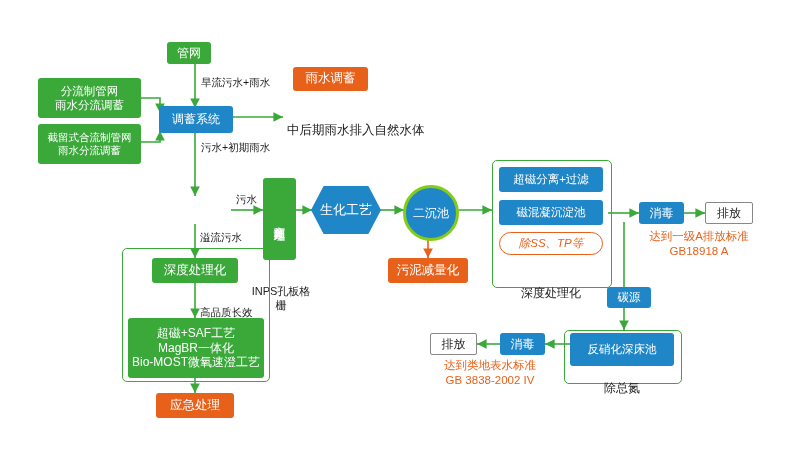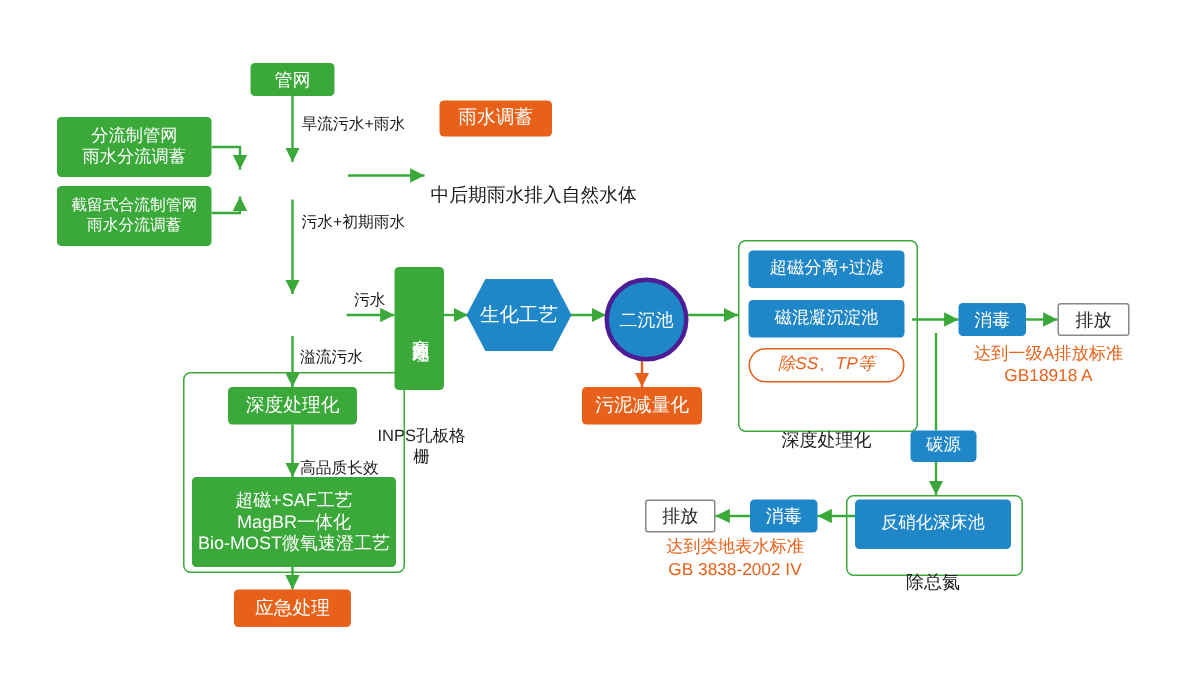--- a/index.html
+++ b/index.html
@@ -88,21 +88,21 @@
   }
   .circle {
     position: absolute;
     border-radius: 50%;
     background: #1f86c8;
     color: #fff;
     display: flex;
     align-items: center;
     justify-content: center;
     text-align: center;
-    border: 3px solid #4c1d95;
+    border: 3px solid #84cc16;
   }
   .grouprect {
     position: absolute;
     border: 1.6px solid #3aa93a;
     border-radius: 5px;
     background: transparent;
   }
   svg.wires {
     position: absolute;
     left: 0;
@@ -166,28 +166,29 @@
 
     <path d="M500,344 L477,344" stroke="#3aa93a" stroke-width="1.6" fill="none" marker-end="url(#arrG)"></path>
 
     <path d="M195,224 L195,258" stroke="#3aa93a" stroke-width="1.6" fill="none" marker-end="url(#arrG)"></path>
 
     <path d="M195,283 L195,318" stroke="#3aa93a" stroke-width="1.6" fill="none" marker-end="url(#arrG)"></path>
 
     <path d="M195,378 L195,393" stroke="#3aa93a" stroke-width="1.6" fill="none" marker-end="url(#arrG)"></path>
   </svg>
 
-  <div class="node green" style="left:167px; top:42px; width:56px; height:22px; font-size:12px;">管网</div>
+  <div class="node green" style="left:167px; top:42px; width:44px; height:22px; font-size:12px;">管网</div>
 
   <div class="node green" style="left:38px; top:78px; width:103px; height:40px; font-size:11.5px;">分流制管网
 雨水分流调蓄</div>
 
   <div class="node green" style="left:38px; top:124px; width:103px; height:40px; font-size:10.5px;">截留式合流制管网
 雨水分流调蓄</div>
 
+  <div class="node blue" style="left:159px; top:106px; width:74px; height:27px; font-size:12px;">调蓄系统</div>
 
   <div class="node orange" style="left:293px; top:67px; width:75px; height:24px; font-size:12.5px;">雨水调蓄</div>
 
   <div class="lbl" style="left:201px; top:76px; font-size:10.5px;">旱流污水+雨水</div>
 
   <div class="lbl" style="left:201px; top:141px; font-size:10.5px;">污水+初期雨水</div>
 
   <div class="text-plain" style="left:287px; top:123px; font-size:12.5px;">中后期雨水排入自然水体</div>
 
 

